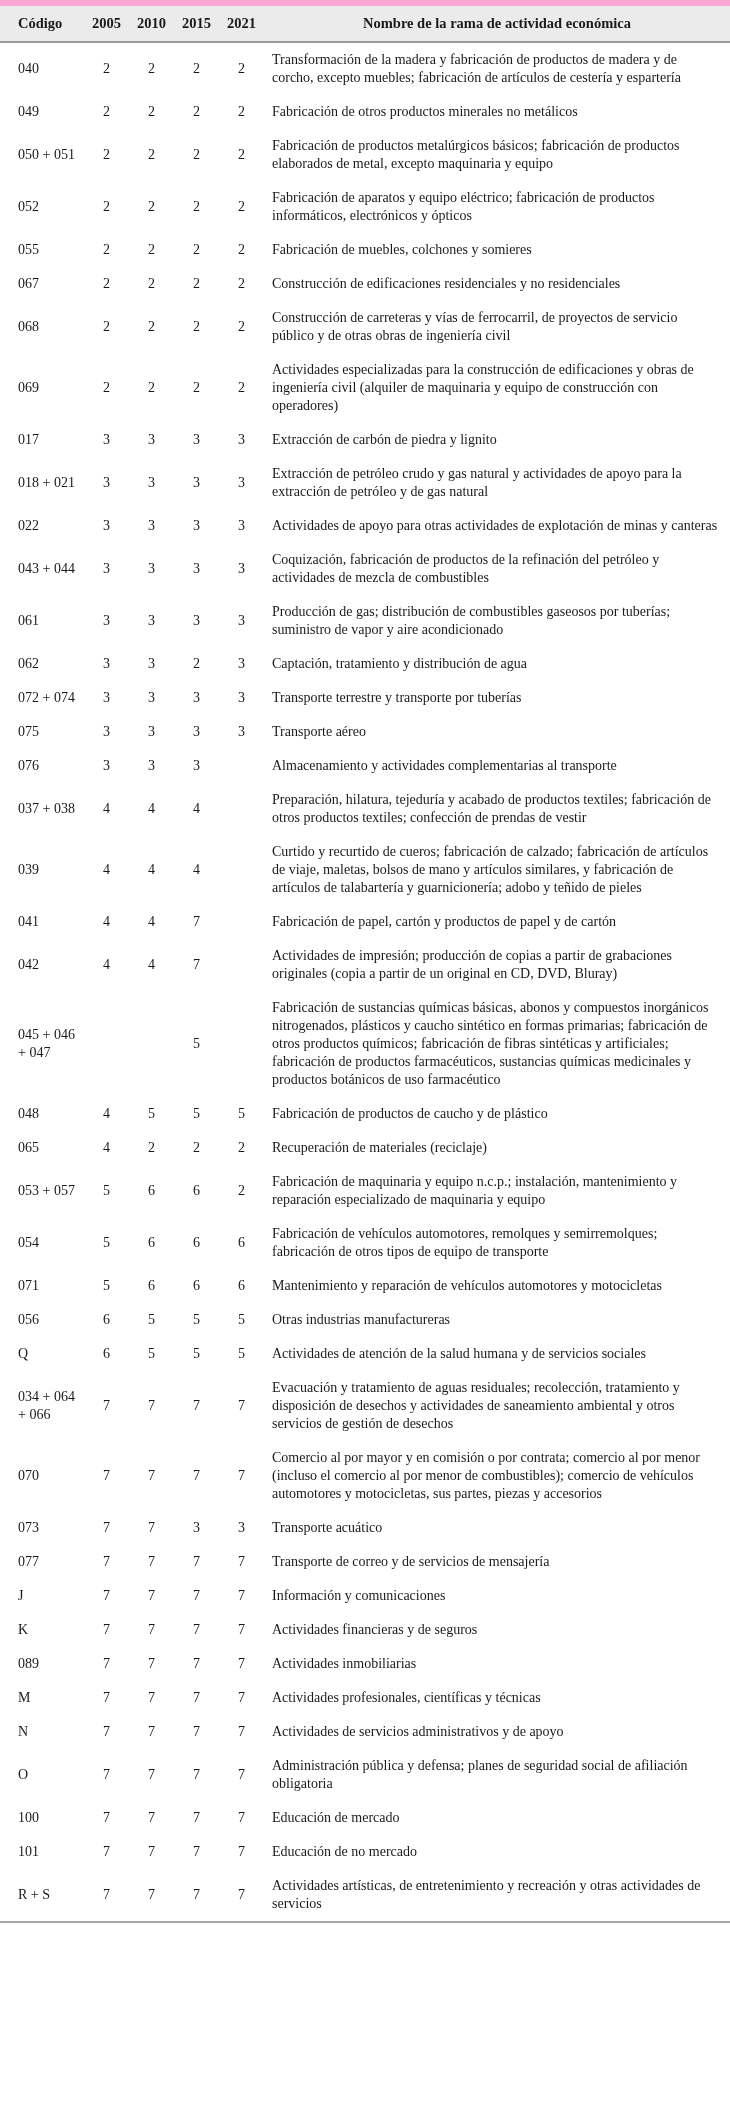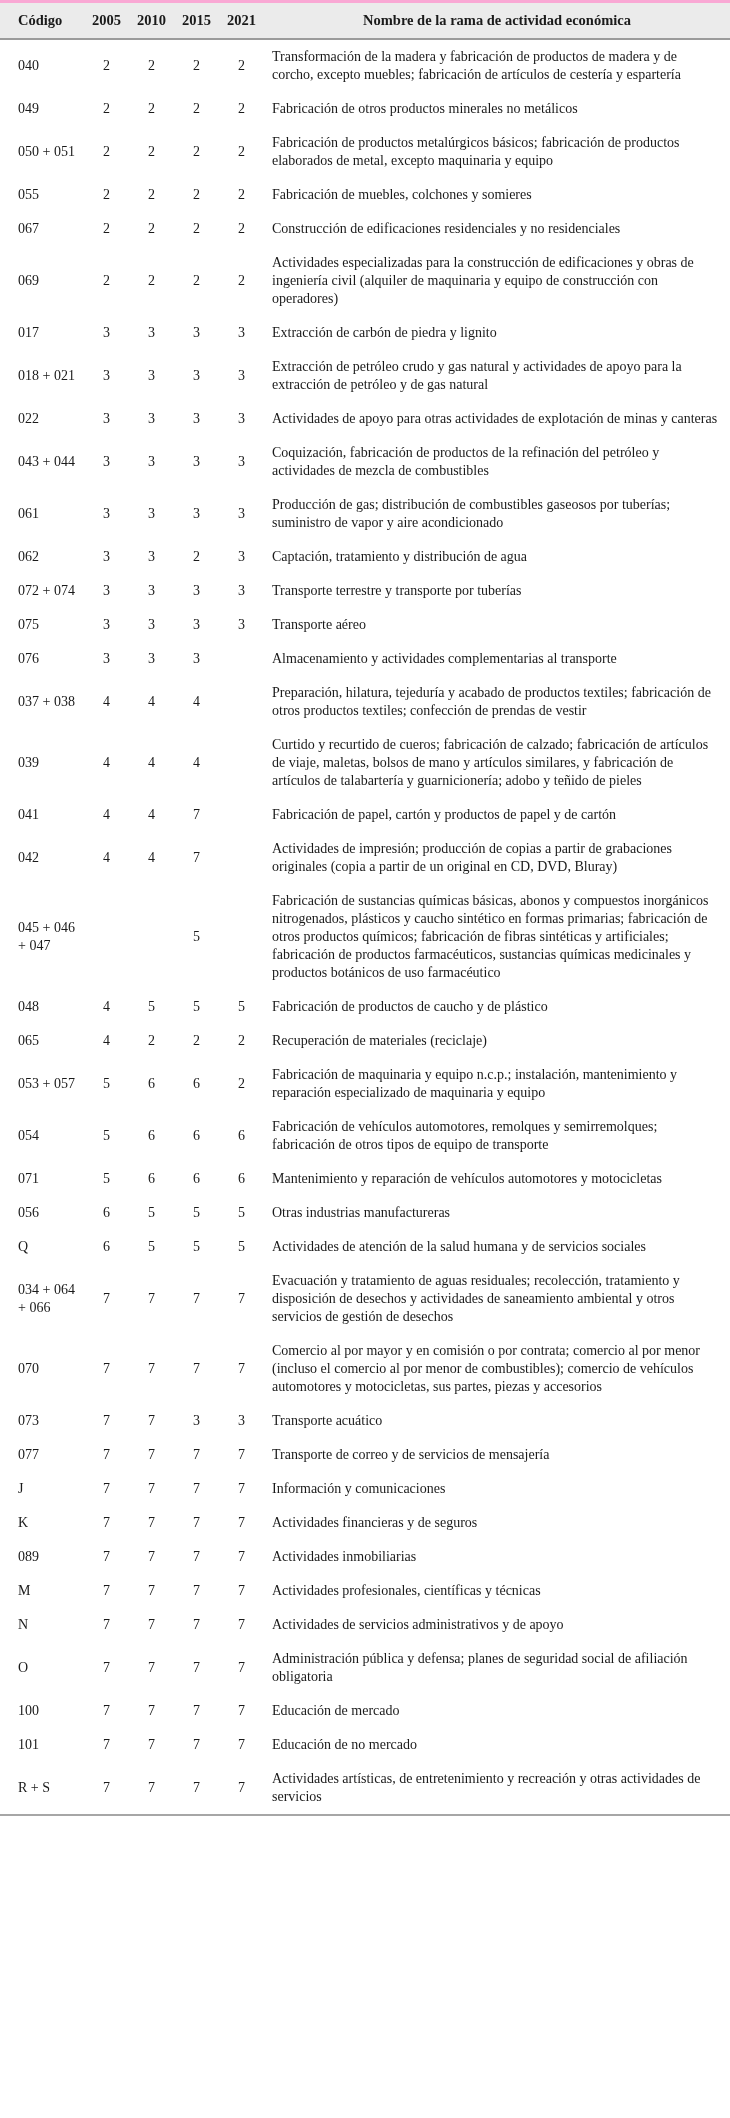--- a/index.html
+++ b/index.html
@@ -8,21 +8,21 @@
     background: #ffffff;
   }
   body {
     width: 730px;
     font-family: "Liberation Serif", "DejaVu Serif", serif;
     color: #1a1a1a;
   }
   table.activity-table {
     width: 730px;
     border-collapse: collapse;
-    border-top: 3px solid #f9a8d4;
+    border-top: 6px solid #f9a8d4;
     border-bottom: 2px solid #a6a6a6;
     font-size: 14px;
     font-family: Liberation Serif, serif;
   }
   thead th {
     background: #ebebeb;
     border-bottom: 2px solid #9b9b9b;
     font-weight: bold;
     font-size: 14.5px;
     padding: 9px 0;
@@ -95,34 +95,50 @@
   </tr>
       <tr>
     <td class="c-code">050 + 051</td>
     <td class="c-year">2</td>
     <td class="c-year">2</td>
     <td class="c-year">2</td>
     <td class="c-year">2</td>
     <td class="c-name">Fabricación de productos metalúrgicos básicos; fabricación de productos elaborados de metal, excepto maquinaria y equipo</td>
   </tr>
       <tr>
+    <td class="c-code">052</td>
+    <td class="c-year">2</td>
+    <td class="c-year">2</td>
+    <td class="c-year">2</td>
+    <td class="c-year">2</td>
+    <td class="c-name">Fabricación de aparatos y equipo eléctrico; fabricación de productos informáticos, electrónicos y ópticos</td>
+  </tr>
+      <tr>
     <td class="c-code">055</td>
     <td class="c-year">2</td>
     <td class="c-year">2</td>
     <td class="c-year">2</td>
     <td class="c-year">2</td>
     <td class="c-name">Fabricación de muebles, colchones y somieres</td>
   </tr>
       <tr>
     <td class="c-code">067</td>
     <td class="c-year">2</td>
     <td class="c-year">2</td>
     <td class="c-year">2</td>
     <td class="c-year">2</td>
     <td class="c-name">Construcción de edificaciones residenciales y no residenciales</td>
+  </tr>
+      <tr>
+    <td class="c-code">068</td>
+    <td class="c-year">2</td>
+    <td class="c-year">2</td>
+    <td class="c-year">2</td>
+    <td class="c-year">2</td>
+    <td class="c-name">Construcción de carreteras y vías de ferrocarril, de proyectos de servicio público y de otras obras de ingeniería civil</td>
   </tr>
       <tr>
     <td class="c-code">069</td>
     <td class="c-year">2</td>
     <td class="c-year">2</td>
     <td class="c-year">2</td>
     <td class="c-year">2</td>
     <td class="c-name">Actividades especializadas para la construcción de edificaciones y obras de ingeniería civil (alquiler de maquinaria y equipo de construcción con operadores)</td>
   </tr>
       <tr>

